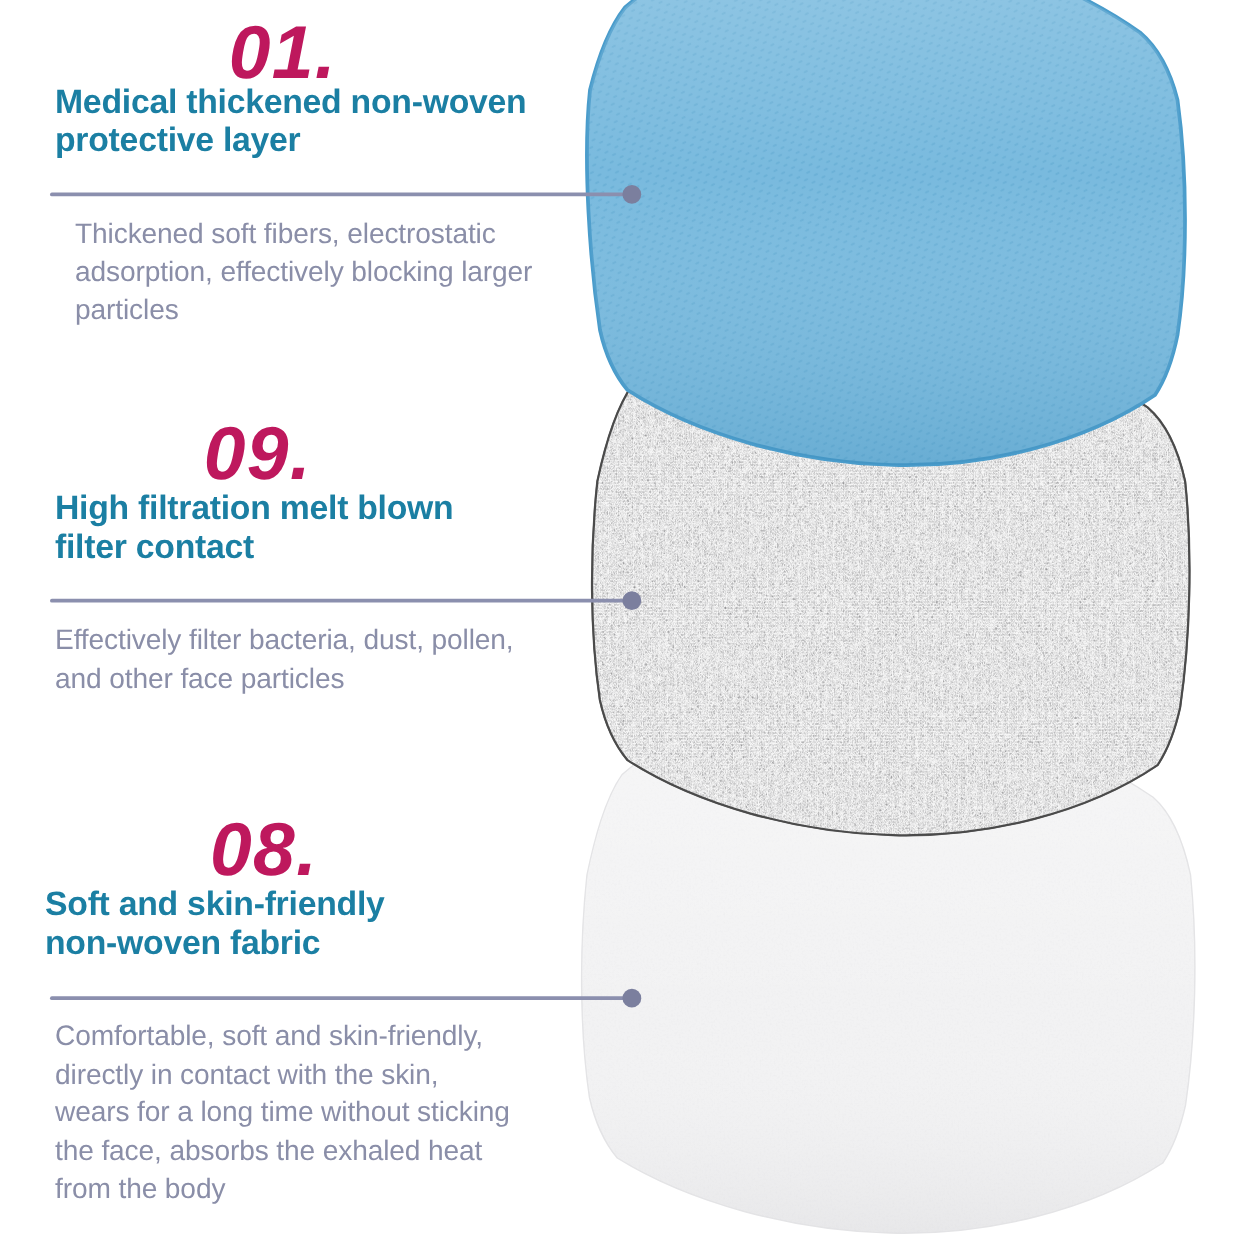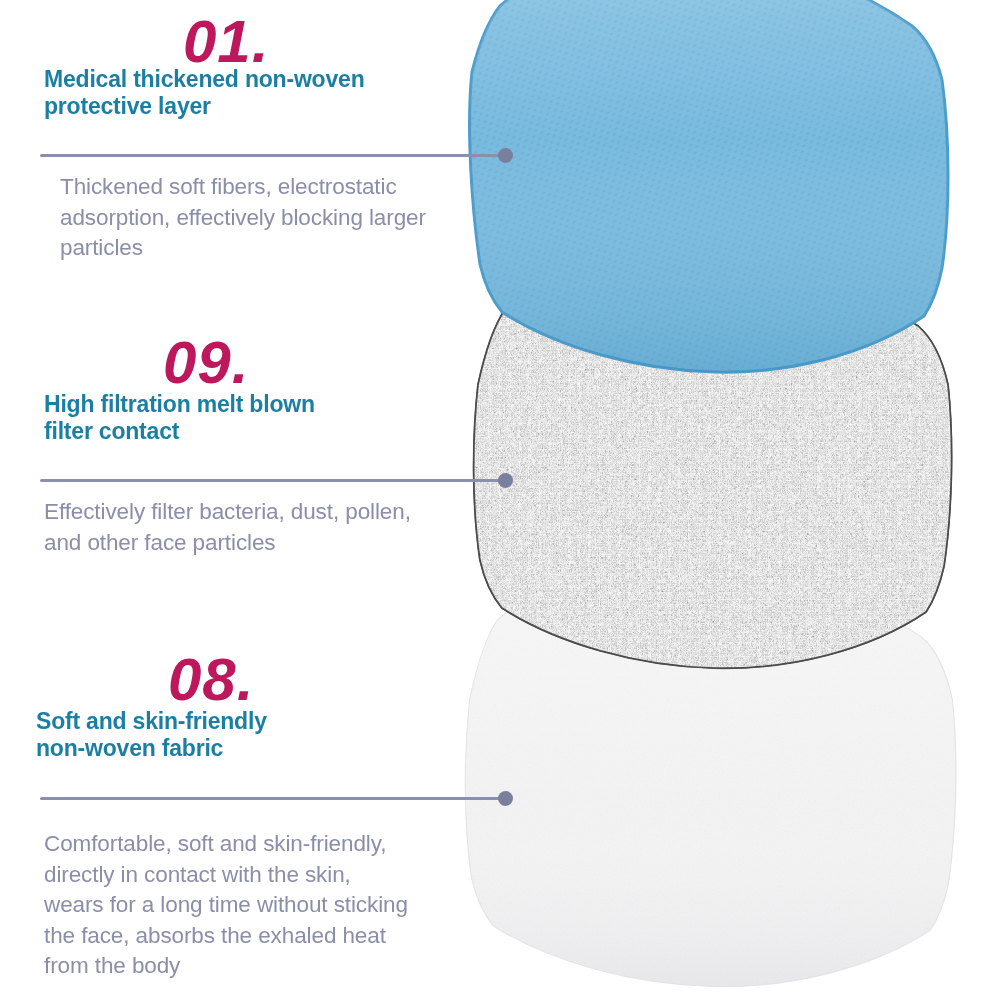--- a/index.html
+++ b/index.html
@@ -23,21 +23,21 @@
     color:#be185d;
     font-size:60px;
     letter-spacing:1px;
     line-height:1;
     white-space:nowrap;
   }
   .sec-title{
     position:absolute;
     color:#1b7fa3;
     font-weight:700;
-    font-size:23px;
+    font-size:27px;
     line-height:1.16;
     letter-spacing:-0.2px;
     white-space:pre-line;
   }
   .sec-rule{
     position:absolute;
     height:3px;
     background:#8b8fae;
     border-radius:2px;
   }
@@ -68,21 +68,21 @@
   #sec2 .sec-title{left:44px;top:391px;width:430px;}
   #sec2 .sec-rule{left:40px;top:479px;width:466px;}
   #sec2 .sec-dot{left:498px;top:473px;}
   #sec2 .sec-body{left:44px;top:497px;width:440px;}
 
   
   #sec3 .sec-num{left:168px;top:650px;}
   #sec3 .sec-title{left:36px;top:708px;width:430px;}
   #sec3 .sec-rule{left:40px;top:797px;width:466px;}
   #sec3 .sec-dot{left:498px;top:791px;}
-  #sec3 .sec-body{left:44px;top:814px;width:440px;margin-top:15px;}
+  #sec3 .sec-body{left:44px;top:814px;width:440px;}
 </style>
 </head>
 <body>
 
 <div class="stage">
 
   <div class="layers">
     <svg width="1000" height="1000" viewBox="0 0 1000 1000">
       <defs>
 

